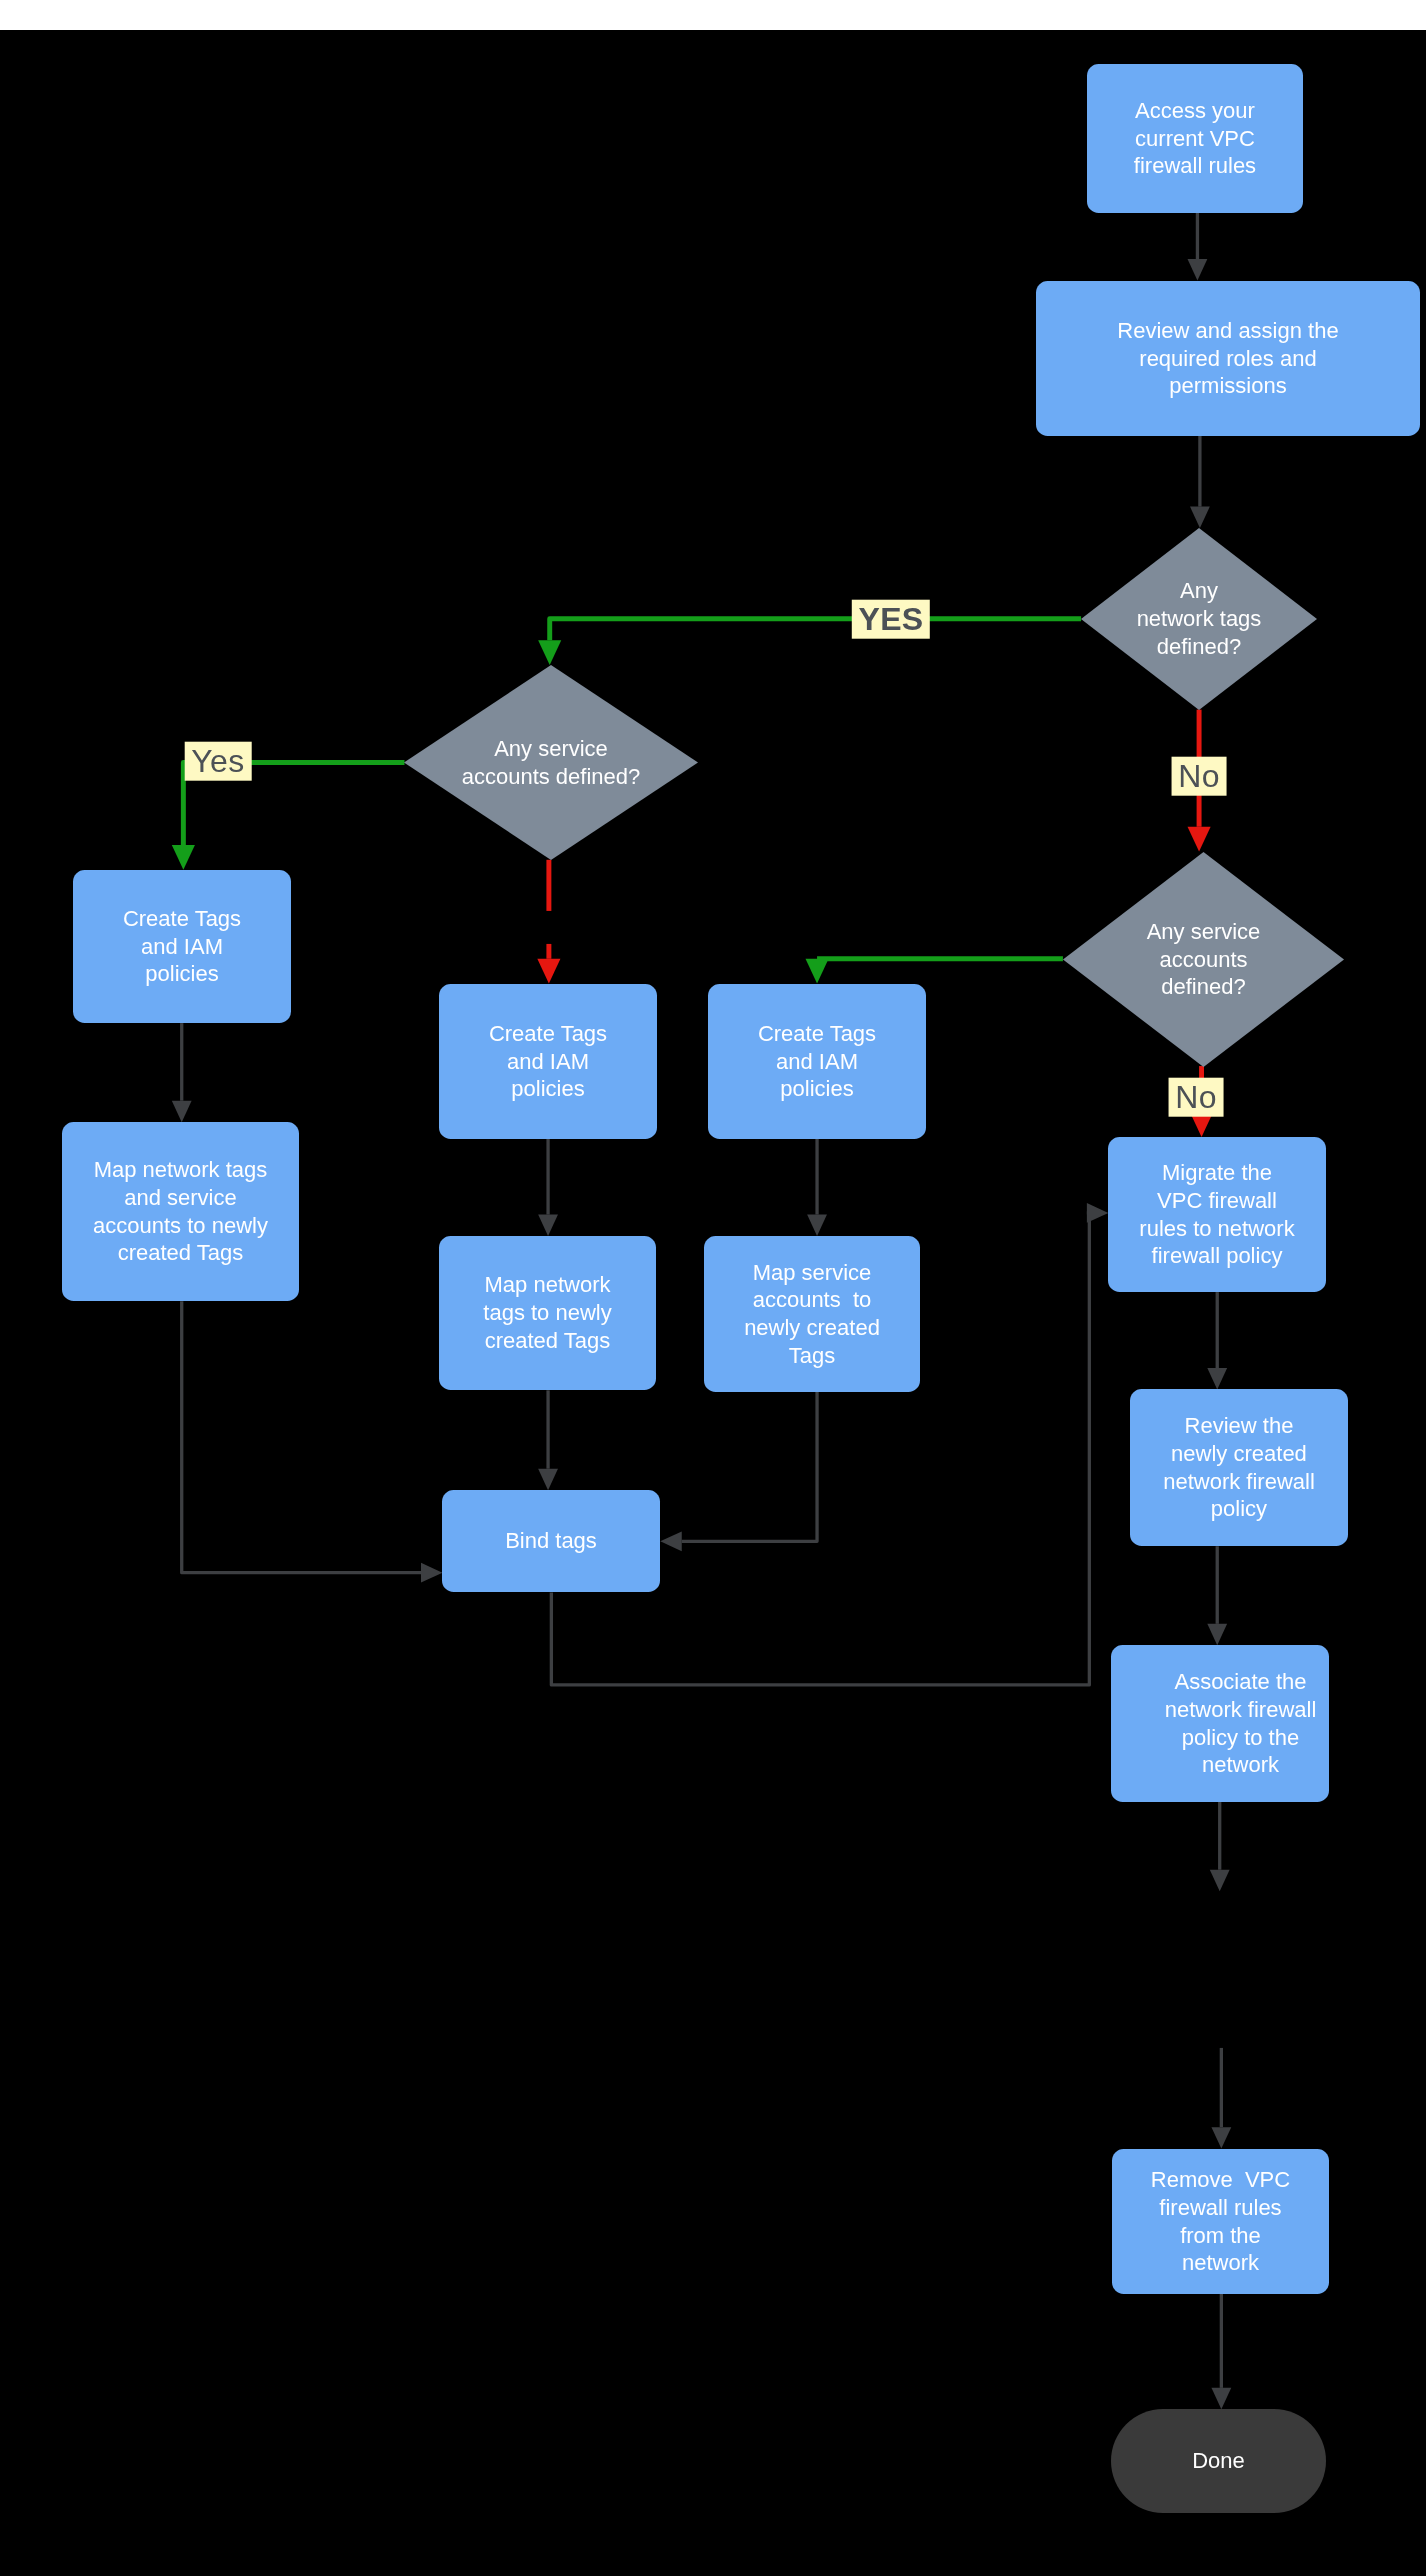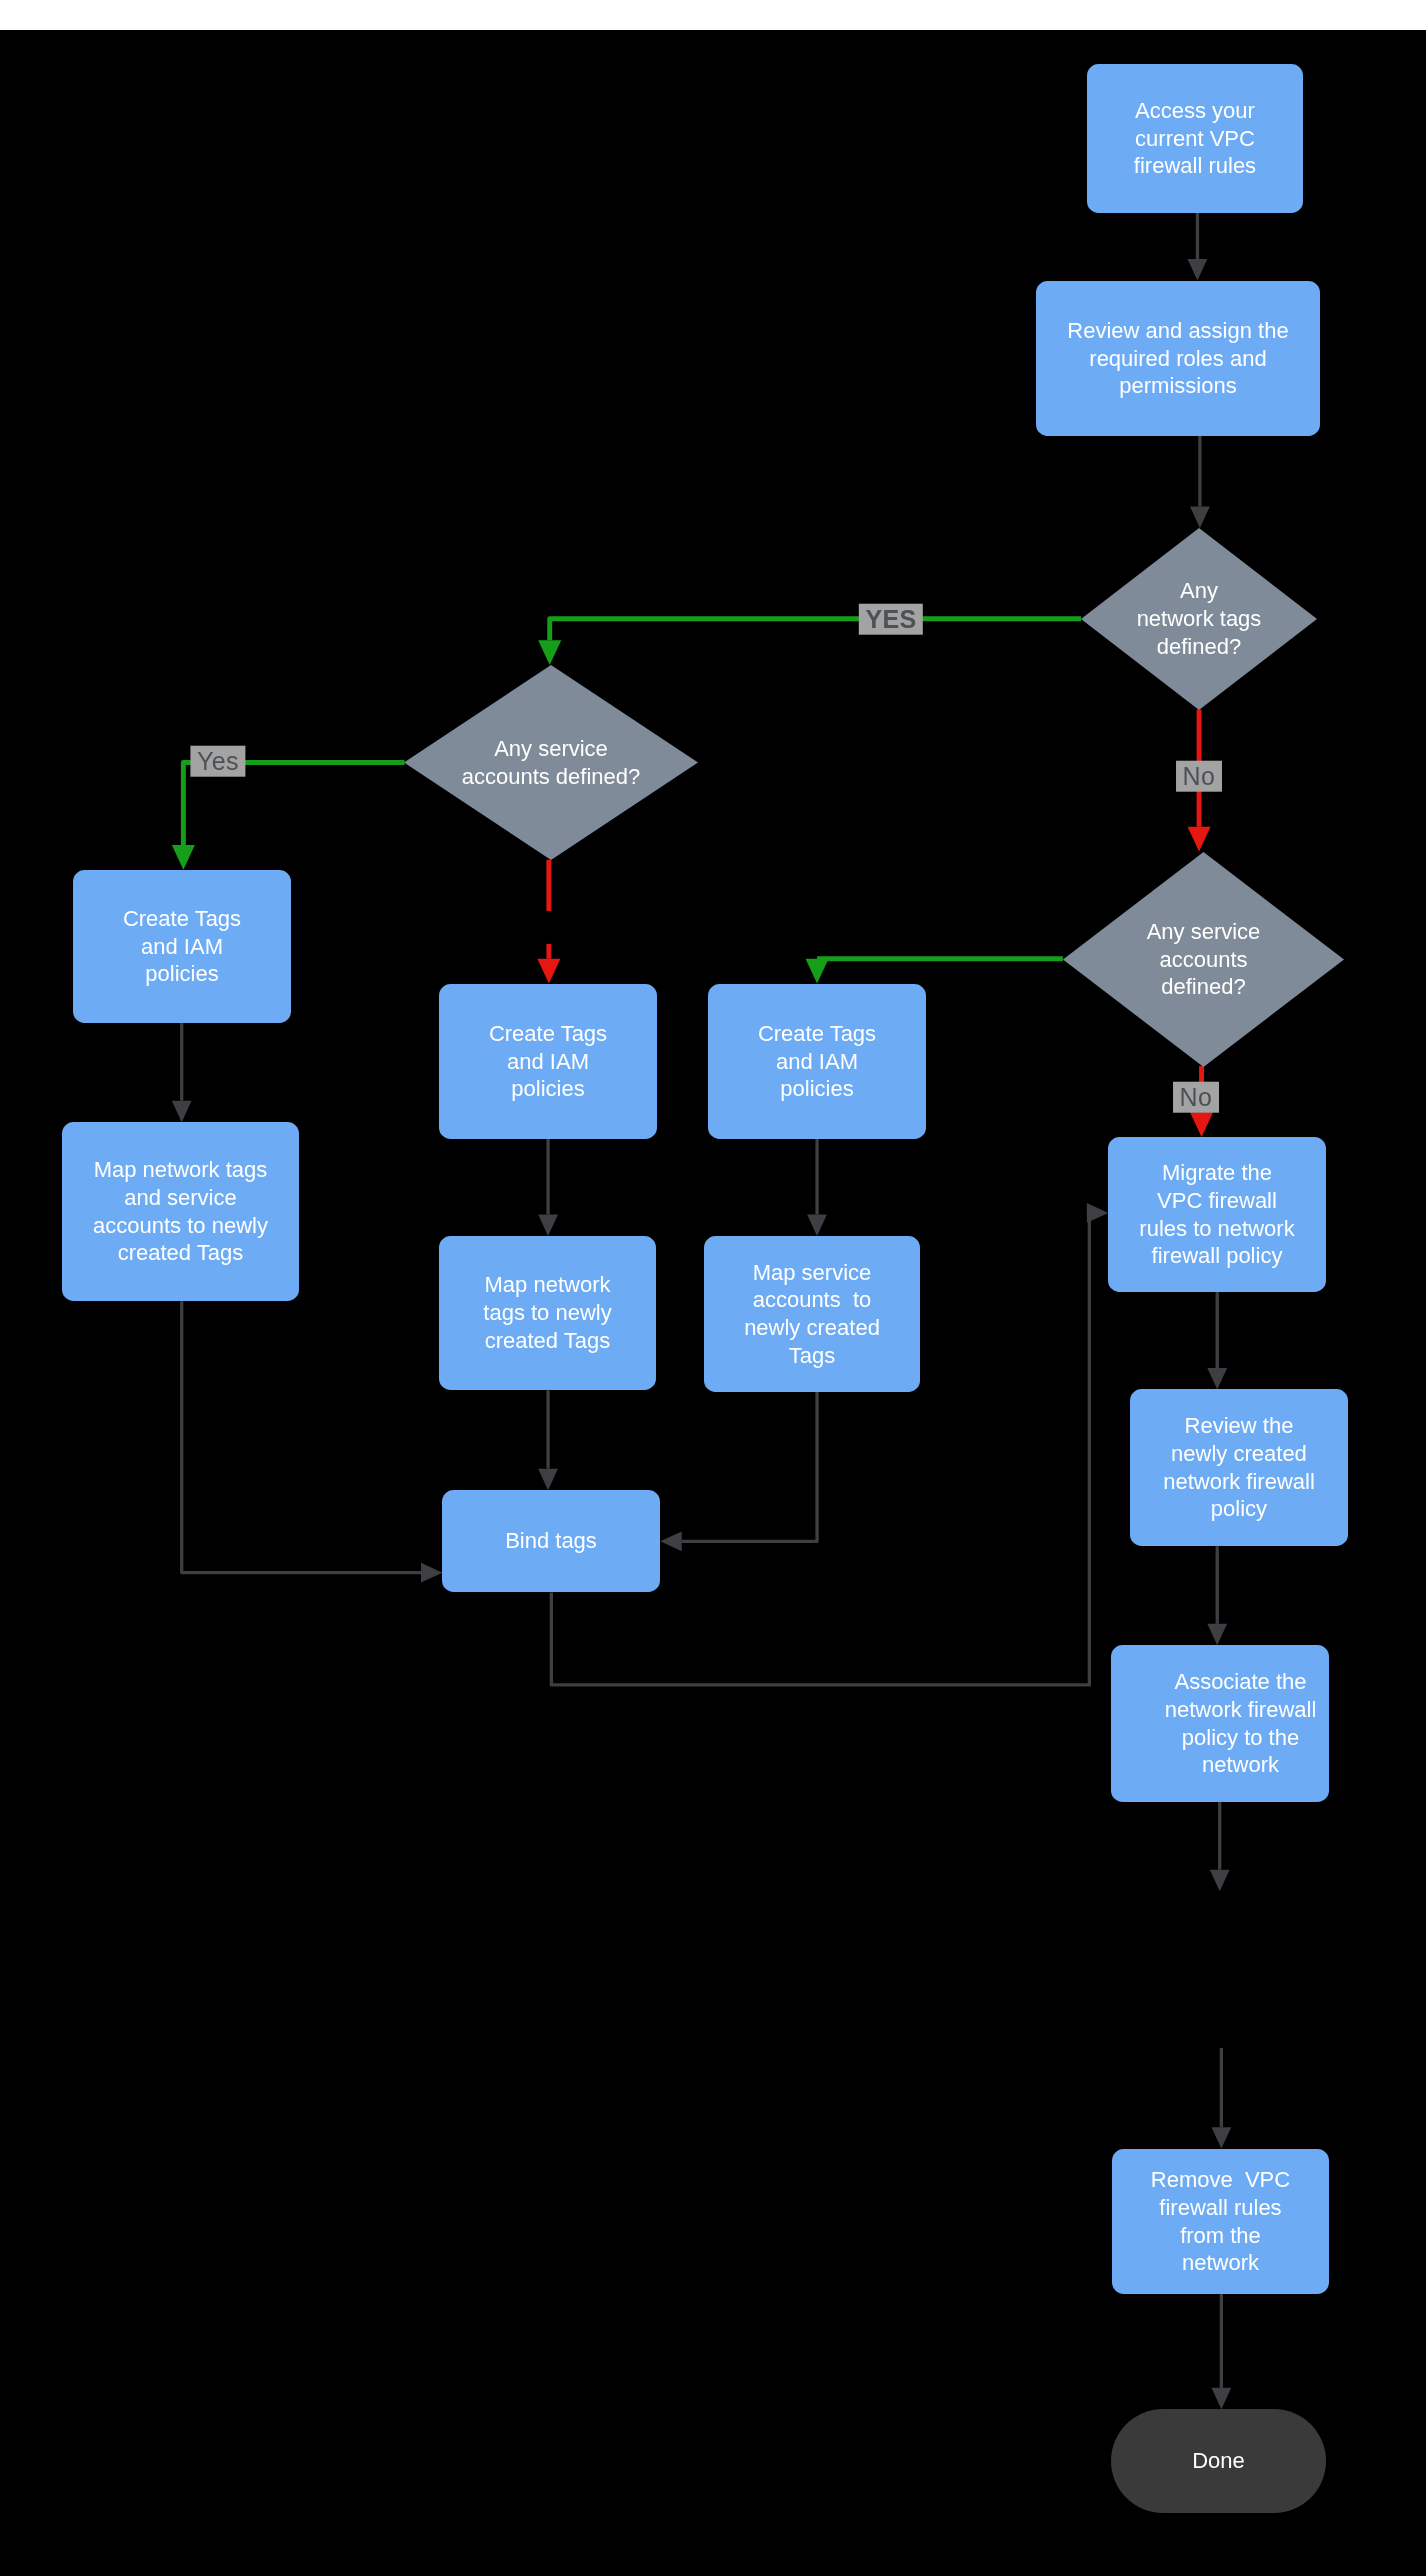--- a/index.html
+++ b/index.html
@@ -6,22 +6,22 @@
   #canvas{position:relative;width:1427px;height:2576px;background:#000;overflow:hidden;
           font-family:"Liberation Sans",sans-serif;}
   #top-bar{position:absolute;left:0;top:0;width:100%;height:30px;background:#fff;}
   #edge-layer{position:absolute;left:0;top:0;width:1427px;height:2576px;}
   .node{position:absolute;display:flex;align-items:center;justify-content:center;
         text-align:center;color:#fff;font-size:22px;line-height:1.26;
         white-space:pre-wrap;box-sizing:border-box;}
   .node.process{border-radius:11.6px;}
   .node.decision{clip-path:polygon(50% 0,100% 50%,50% 100%,0 50%);}
   .node.terminal{border-radius:824px;}
-  .edge-label{position:absolute;transform:translate(-50%,-50%);background:#a3a3a3;
-        padding:0.8px 6.6px;font-size:25px;font-weight:400;letter-spacing:0.4px;}
+  .edge-label{position:absolute;transform:translate(-50%,-50%);background:#fef9c3;
+        padding:0.8px 6.6px;font-size:32px;font-weight:400;letter-spacing:0.4px;}
   .edge-label.bold{font-weight:700;}
 </style>
 </head>
 <body>
 
 <div id="canvas" style="background: rgb(0, 0, 0);">
   <svg id="edge-layer" viewBox="0 0 1729 3122" width="1427" height="2576">
       <polyline points="1451,258 1451,314" fill="none" stroke="#3d3f42" stroke-width="4" stroke-linejoin="round" stroke-linecap="butt"></polyline>
       <polygon points="1451,340 1439,314 1463,314" fill="#3d3f42"></polygon>
       <polyline points="1454,528 1454,614" fill="none" stroke="#3d3f42" stroke-width="4" stroke-linejoin="round" stroke-linecap="butt"></polyline>
@@ -61,21 +61,21 @@
       <polygon points="1478,2292 1466,2266 1490,2266" fill="#3d3f42"></polygon>
       <polyline points="1480,2482 1480,2578" fill="none" stroke="#3d3f42" stroke-width="4" stroke-linejoin="round" stroke-linecap="butt"></polyline>
       <polygon points="1480,2604 1468,2578 1492,2578" fill="#3d3f42"></polygon>
       <polyline points="1480,2780 1480,2894" fill="none" stroke="#3d3f42" stroke-width="4" stroke-linejoin="round" stroke-linecap="butt"></polyline>
       <polygon points="1480,2920 1468,2894 1492,2894" fill="#3d3f42"></polygon>
     </svg>
   <div id="top-bar" style="background: rgb(255, 255, 255);"></div>
 <div class="node process" style="left: 1087px; top: 64px; width: 216px; height: 149px; background: rgb(109, 171, 245); color: rgb(255, 255, 255);">Access your
 current VPC
 firewall rules</div>
-    <div class="node process" style="left: 1036px; top: 281px; width: 284px; height: 155px; background: rgb(109, 171, 245); color: rgb(255, 255, 255);">Review and assign the
+    <div class="node process" style="left: 1036px; top: 281px; width: 384px; height: 155px; background: rgb(109, 171, 245); color: rgb(255, 255, 255);">Review and assign the
 required roles and
 permissions</div>
     <div class="node decision" style="left: 1081px; top: 528px; width: 236px; height: 182px; background: rgb(127, 139, 153); color: rgb(255, 255, 255);">Any
 network tags
 defined?</div>
     <div class="node decision" style="left: 404px; top: 665px; width: 294px; height: 195px; background: rgb(127, 139, 153); color: rgb(255, 255, 255);">Any service
 accounts defined?</div>
     <div class="node decision" style="left: 1063px; top: 852px; width: 281px; height: 215px; background: rgb(127, 139, 153); color: rgb(255, 255, 255);">Any service
 accounts
 defined?</div>

